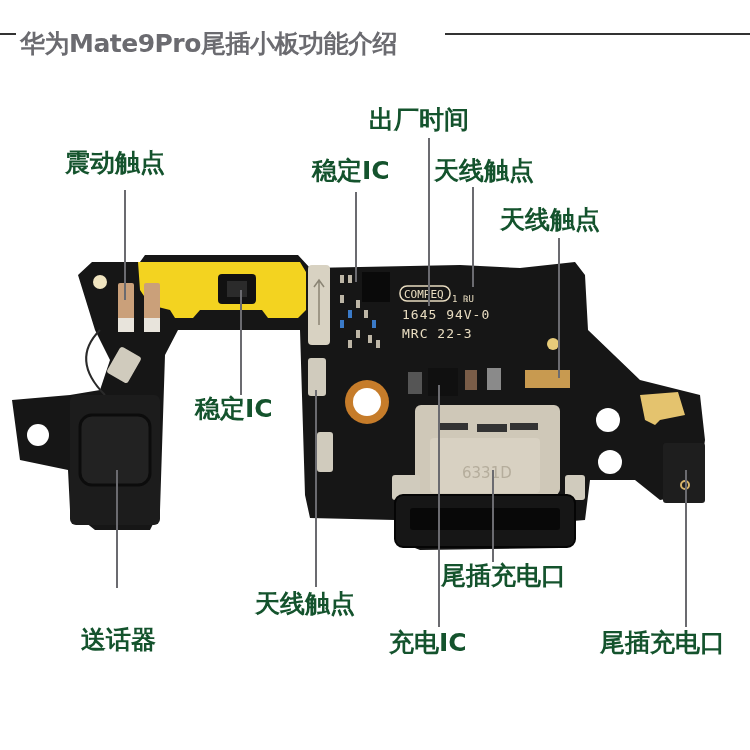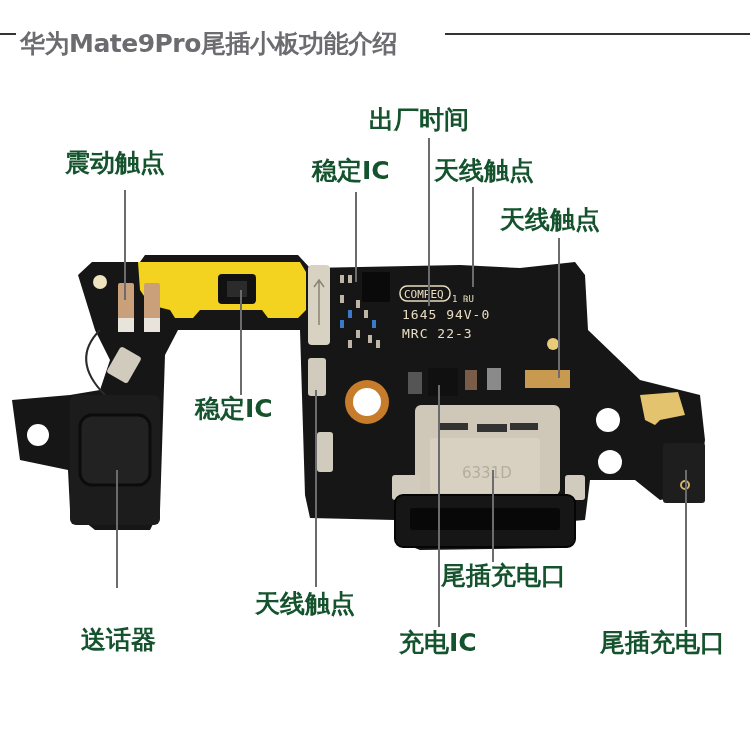--- a/index.html
+++ b/index.html
@@ -110,21 +110,21 @@
 
 <div class="label" style="left:65px;top:148px;">震动触点</div>
 <div class="label" style="left:312px;top:156px;">稳定IC</div>
 <div class="label" style="left:369px;top:105px;">出厂时间</div>
 <div class="label" style="left:434px;top:156px;">天线触点</div>
 <div class="label" style="left:500px;top:205px;">天线触点</div>
 <div class="label" style="left:195px;top:394px;">稳定IC</div>
 <div class="label" style="left:81px;top:589px;margin-top:36px;">送话器</div>
 <div class="label" style="left:255px;top:589px;">天线触点</div>
 <div class="label" style="left:441px;top:561px;">尾插充电口</div>
-<div class="label" style="left:399px;top:628px;">充电IC</div>
+<div class="label" style="left:389px;top:628px;">充电IC</div>
 <div class="label" style="left:600px;top:628px;">尾插充电口</div>
 
 <div class="leader" style="left:124px;top:190px;height:110px;"></div>
 <div class="leader" style="left:355px;top:192px;height:90px;"></div>
 <div class="leader" style="left:428px;top:138px;height:168px;"></div>
 <div class="leader" style="left:472px;top:187px;height:100px;"></div>
 <div class="leader" style="left:558px;top:238px;height:140px;"></div>
 <div class="leader" style="left:240px;top:290px;height:105px;"></div>
 <div class="leader" style="left:116px;top:470px;height:118px;"></div>
 <div class="leader" style="left:315px;top:390px;height:197px;"></div>

